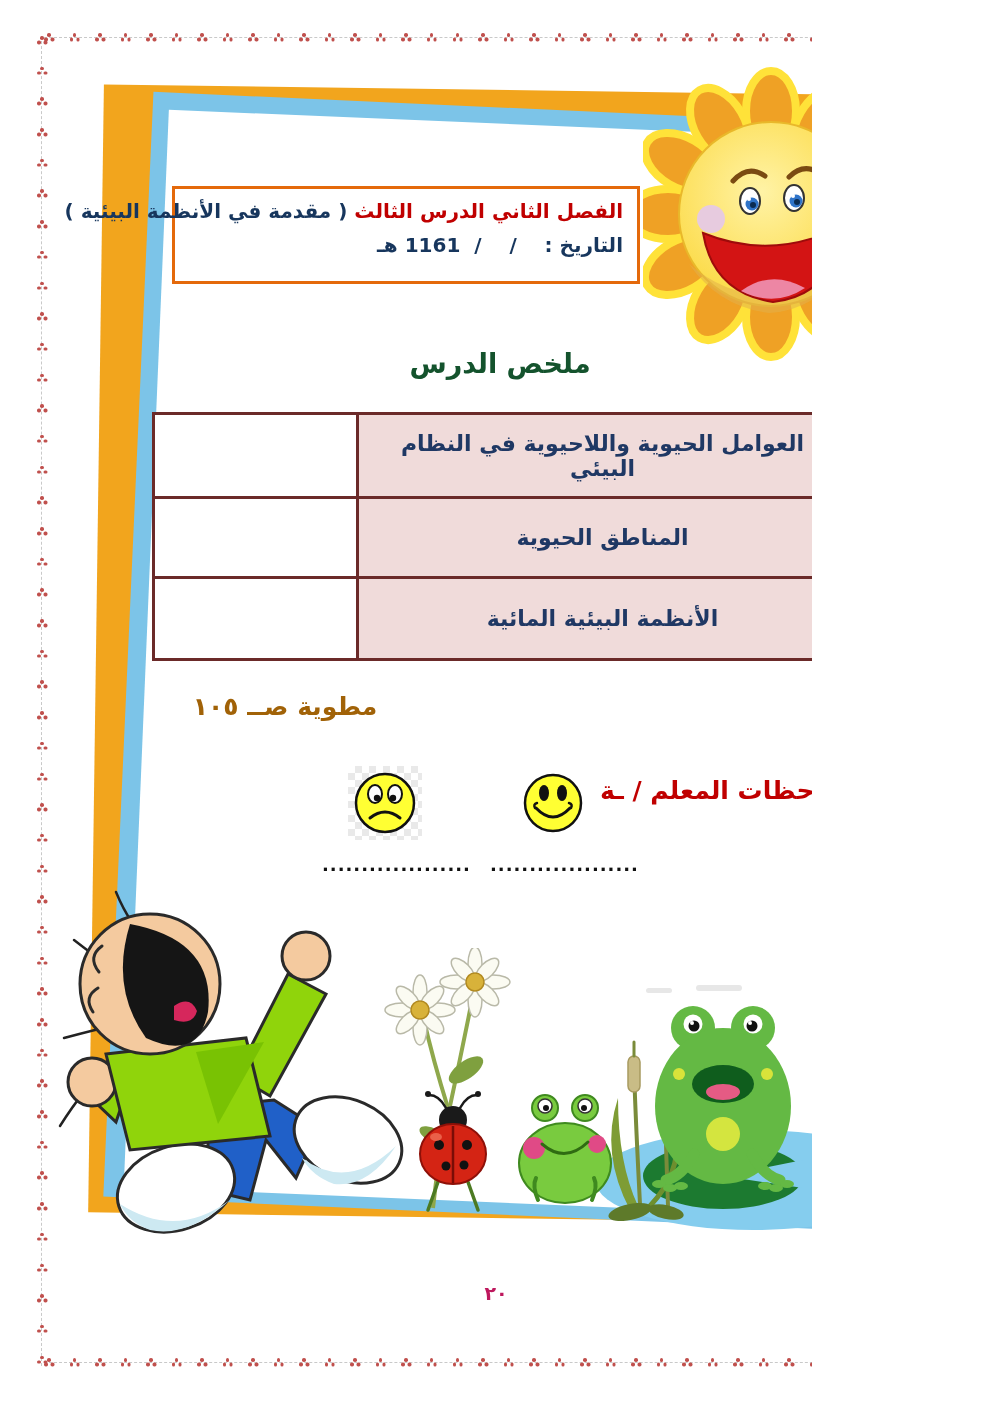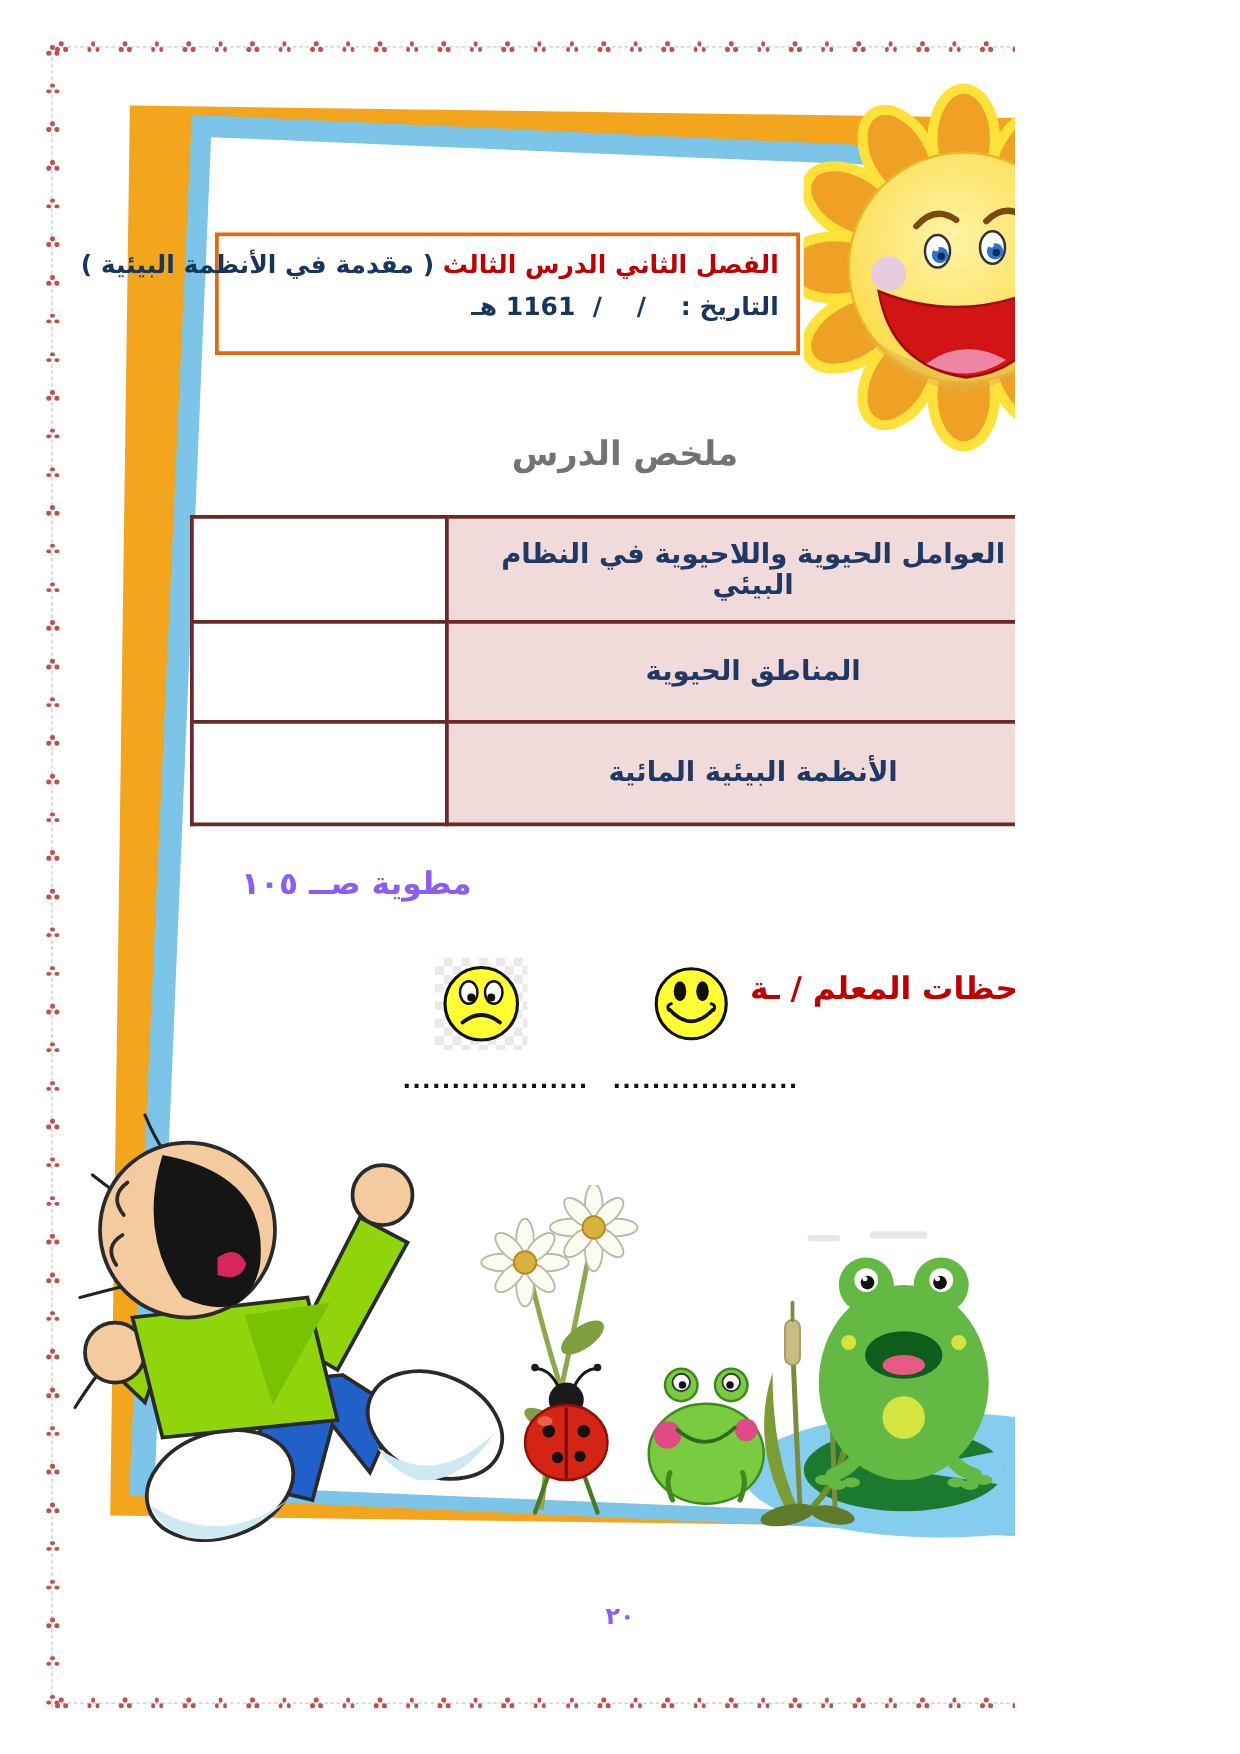--- a/index.html
+++ b/index.html
@@ -30,34 +30,34 @@
   .header-box{position:absolute;left:172px;top:186px;width:468px;height:98px;
     border:3px solid #E4690B;background:#fff;box-sizing:border-box;
     padding:10px 14px 0 14px;direction:rtl;text-align:right;}
   .header-line1{font-size:20px;font-weight:700;white-space:nowrap;}
   .t-red{color:#C00000;}
   .t-navy{color:#17365D;}
   .header-date{margin-top:10px;font-size:20px;font-weight:700;color:#17365D;white-space:pre;}
 
   
   .summary-title{position:absolute;left:350px;top:348px;width:300px;text-align:center;
-    color:#737373;font-size:27px;font-weight:700;direction:rtl;}
+    color:#14532d;font-size:27px;font-weight:700;direction:rtl;}
 
   
   .summary-table{position:absolute;left:152px;top:412px;width:694px;border-collapse:collapse;
     table-layout:fixed;direction:ltr;}
   .summary-table td{border:3px solid #6B2A29;box-sizing:border-box;}
   td.cell-blank{background:#ffffff;width:204px;}
   td.cell-label{background:#F0DBDA;text-align:center;vertical-align:middle;
     color:#1F3864;font-size:22px;font-weight:700;direction:rtl;padding:4px 10px;}
   tr.r1 td{height:84px;} tr.r2 td{height:80px;} tr.r3 td{height:82px;}
 
   
   .foldable-note{position:absolute;left:178px;top:692px;width:214px;text-align:center;
-    color:#8b5cf6;font-size:25px;font-weight:700;direction:rtl;}
+    color:#a16207;font-size:25px;font-weight:700;direction:rtl;}
 
   
   .notes-label{position:absolute;left:560px;top:776px;width:302px;text-align:right;
     color:#C00000;font-size:25px;font-weight:700;direction:rtl;white-space:nowrap;}
   .smiley{position:absolute;}
   .checker{position:absolute;left:348px;top:766px;width:74px;height:74px;
     background-image:
       linear-gradient(45deg,#e9e9e9 25%,transparent 25%,transparent 75%,#e9e9e9 75%),
       linear-gradient(45deg,#e9e9e9 25%,#ffffff 25%,#ffffff 75%,#e9e9e9 75%);
     background-size:14px 14px;background-position:0 0,7px 7px;}
@@ -65,21 +65,21 @@
     letter-spacing:1px;text-align:center;}
   .dotted.left{left:322px;} .dotted.right{left:490px;}
 
   
   .sun-art{position:absolute;left:643px;top:58px;width:257px;height:307px;z-index:6;}
   .kid-art{position:absolute;left:58px;top:888px;width:372px;height:392px;z-index:8;}
   .scene-art{position:absolute;left:378px;top:948px;width:545px;height:295px;z-index:7;}
 
   
   .page-number{position:absolute;left:456px;top:1282px;width:80px;text-align:center;
-    font-size:19px;font-weight:700;color:#8b5cf6;z-index:5;}
+    font-size:19px;font-weight:700;color:#be185d;z-index:5;}
 </style>
 </head>
 <body>
 
 <div class="sheet">
 
   <div class="motif-strip h" style="top:31px;">
       <span class="motif"></span>
       <span class="motif"></span>
       <span class="motif"></span>

